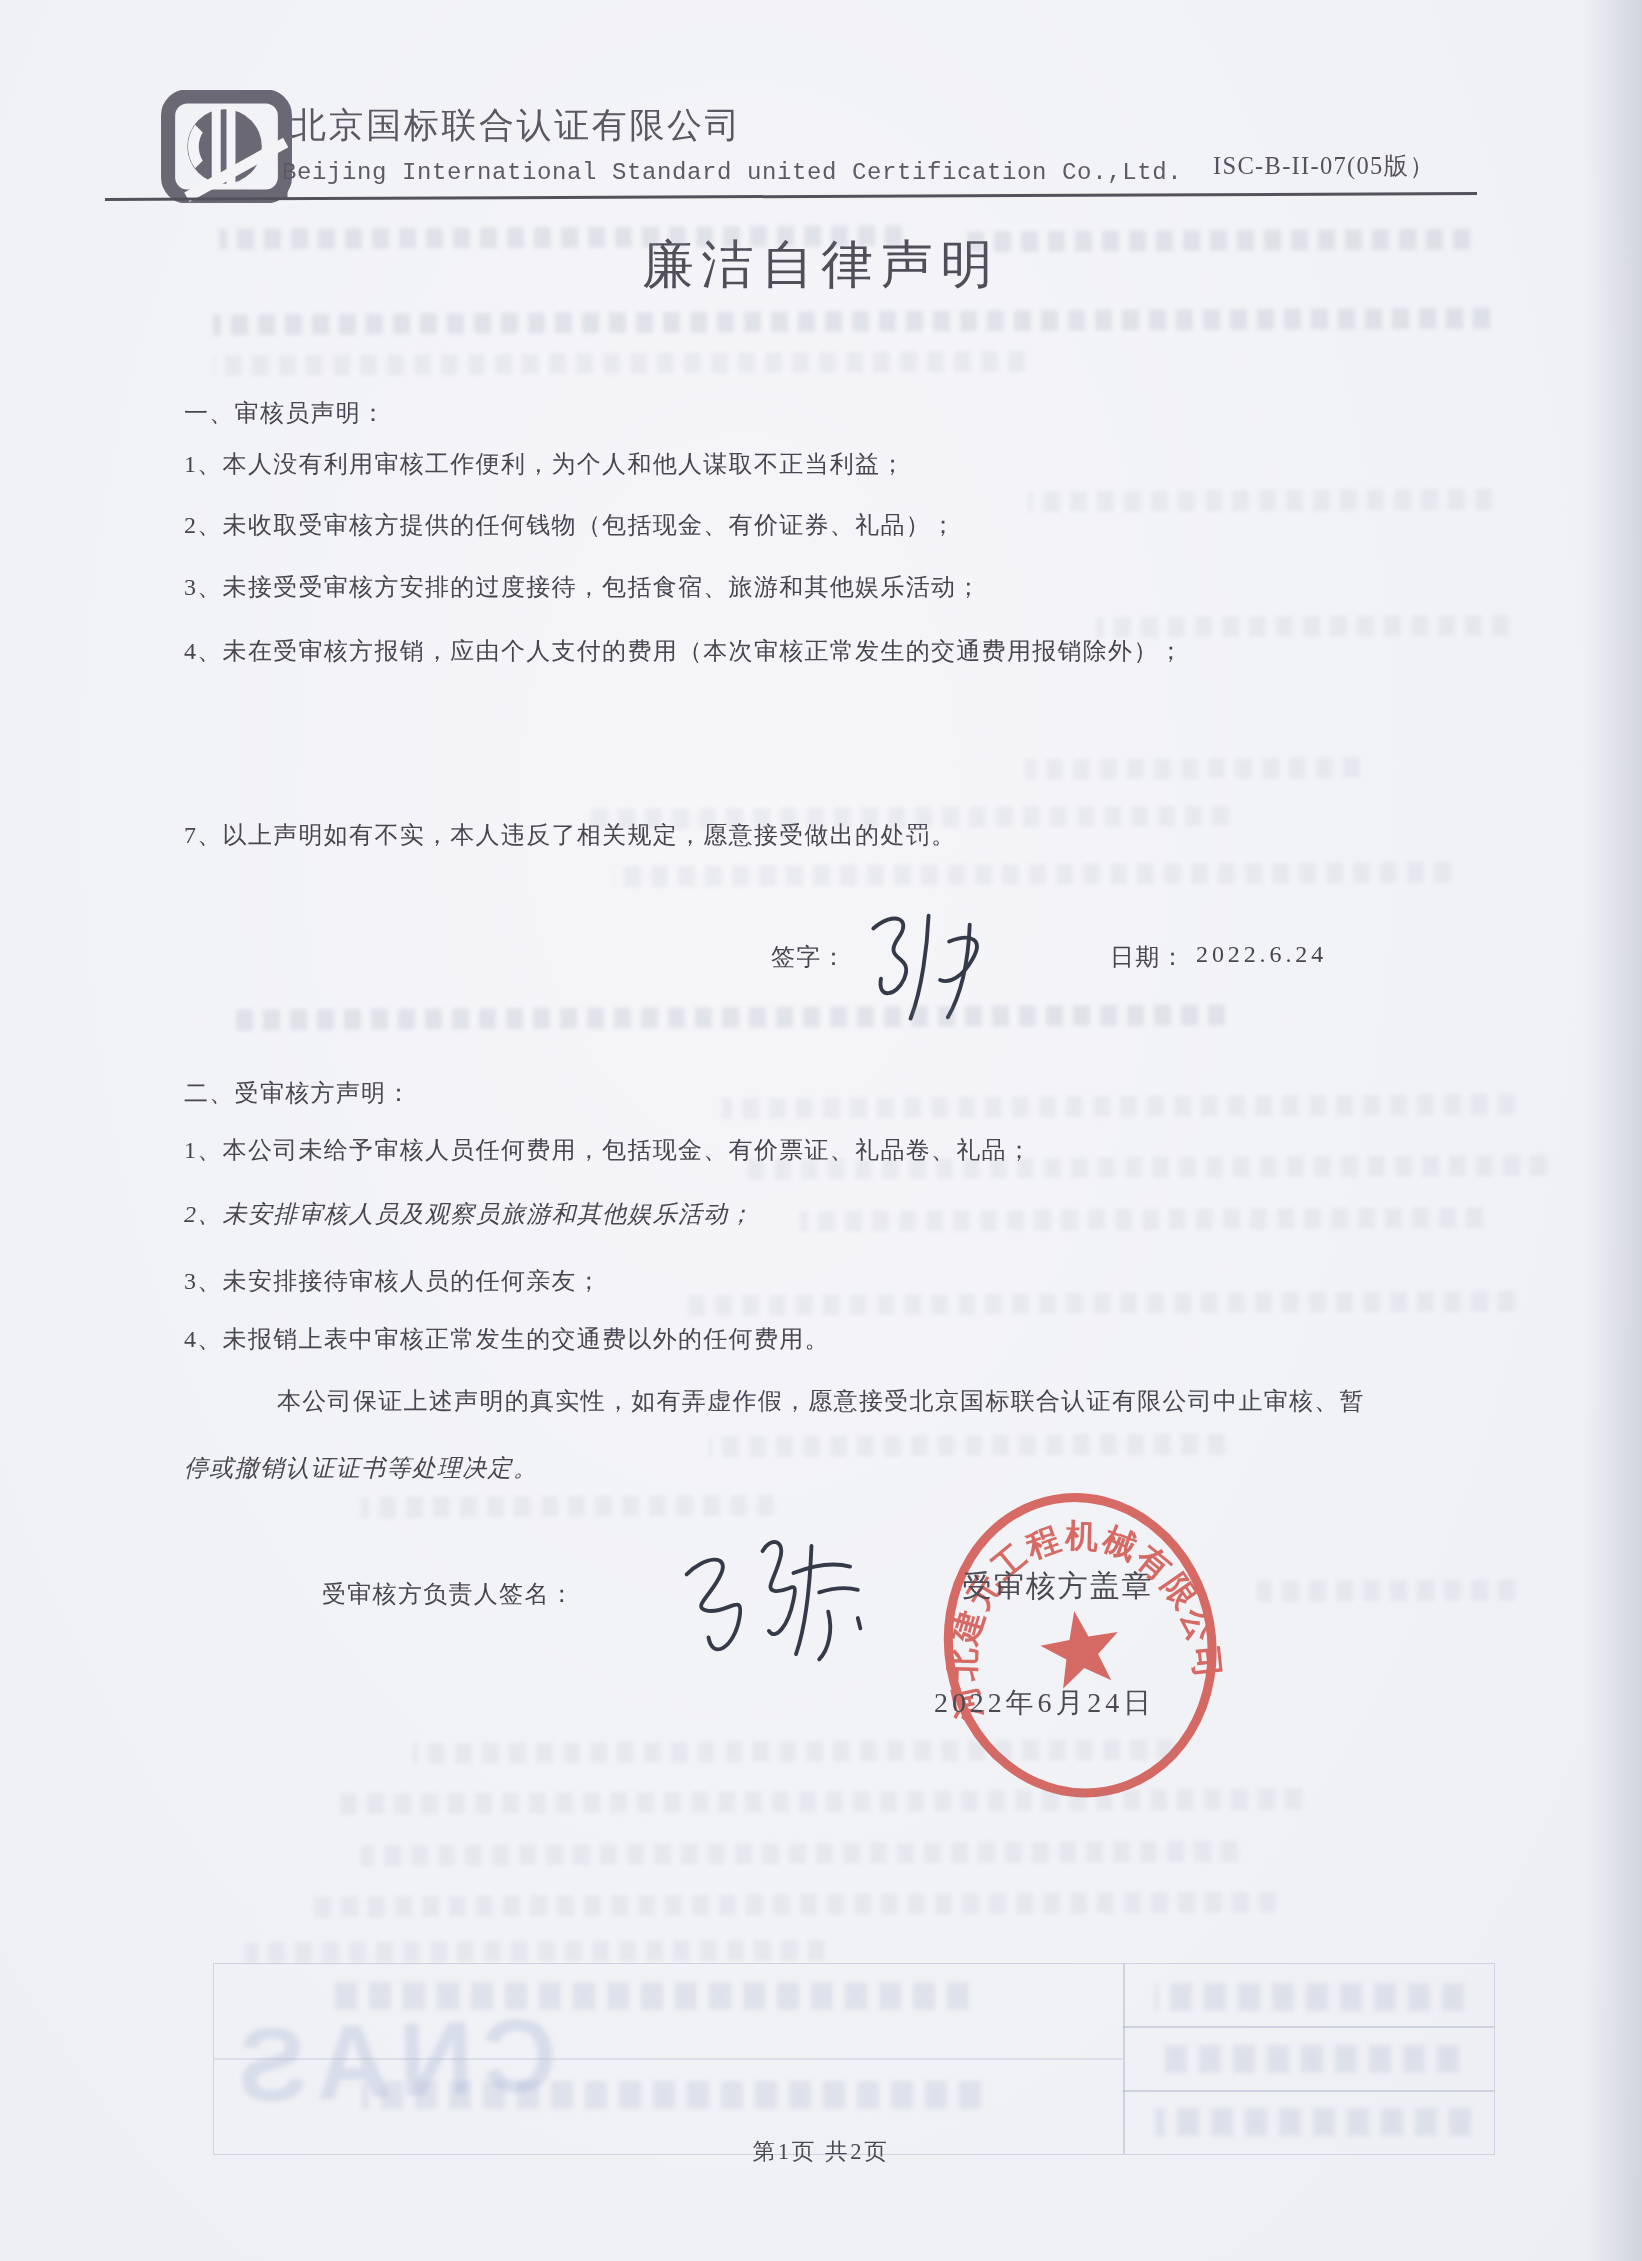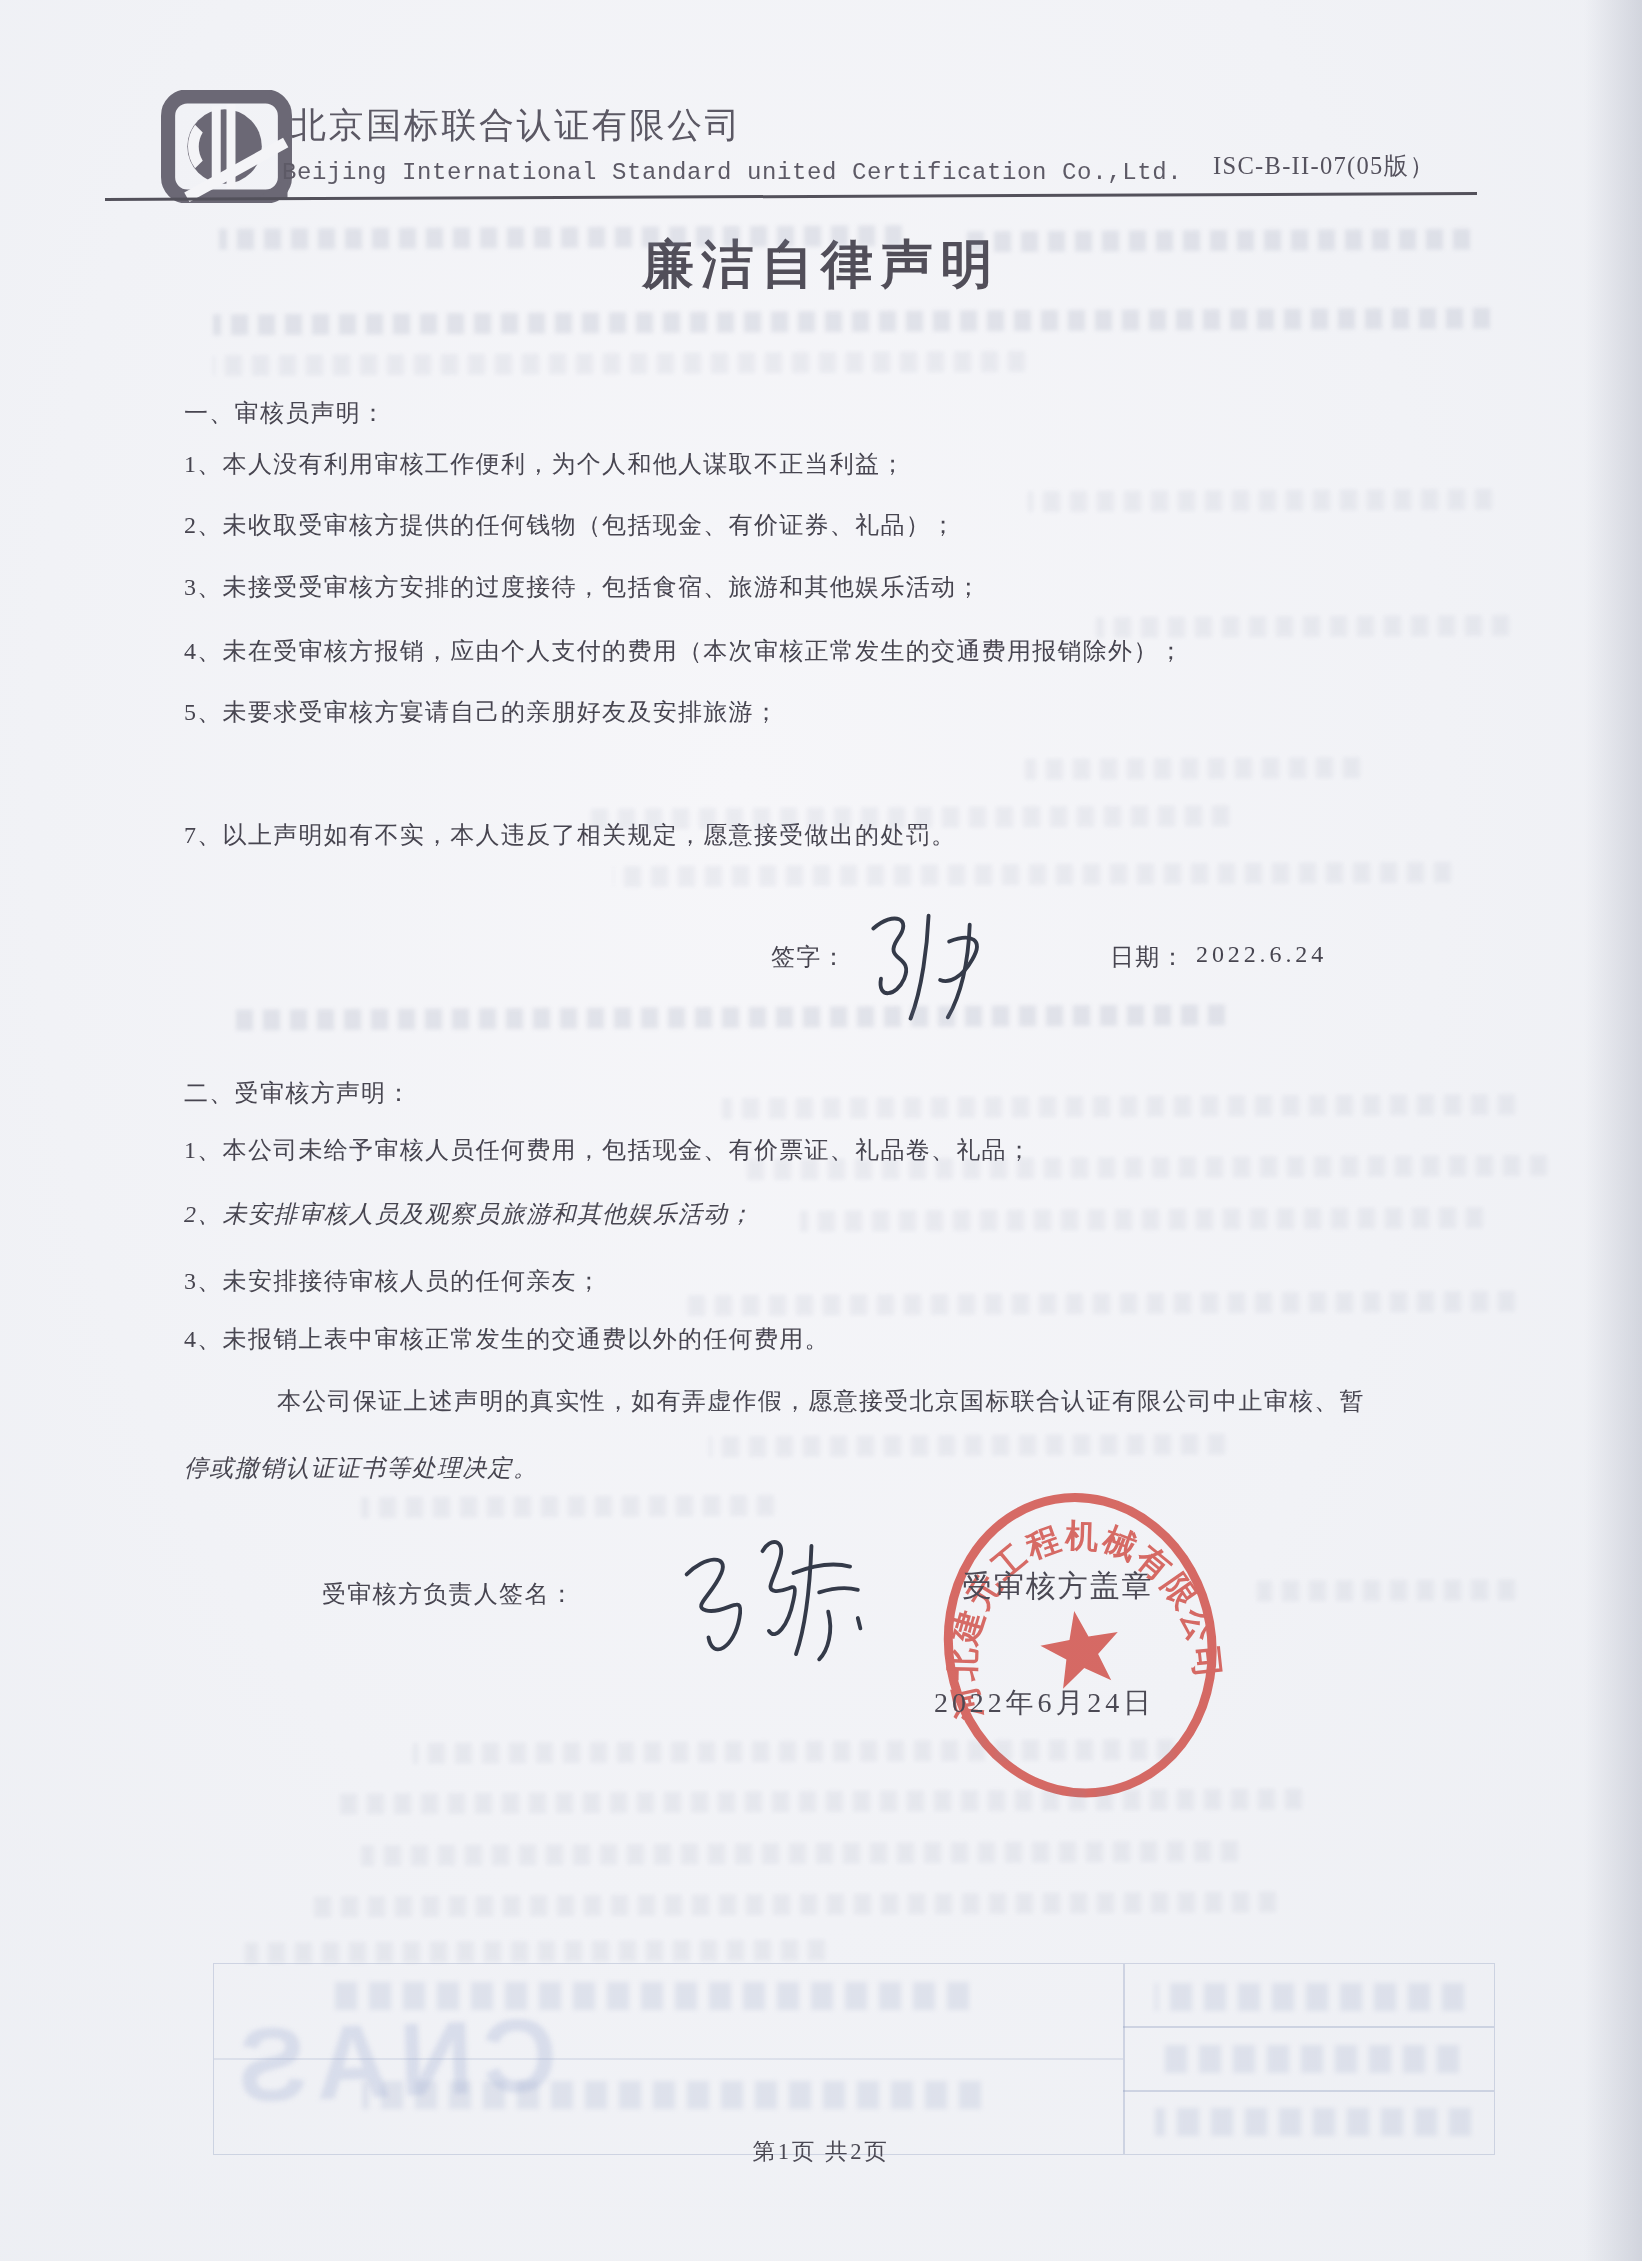--- a/index.html
+++ b/index.html
@@ -11,21 +11,21 @@
     font-family:"Liberation Serif","DejaVu Serif",serif;
     color:#45434e;
   }
   .abs{position:absolute; white-space:nowrap;}
   .cn{font-size:24px; letter-spacing:1.3px; color:#474550;}
   
   .company-cn{font-size:35px; letter-spacing:2.6px; color:#5b5864;}
   .company-en{font-family:"Liberation Mono","DejaVu Sans Mono",monospace; font-size:24px; color:#5d5a66; letter-spacing:0.6px;}
   .form-no{font-size:24.5px; color:#55525e; letter-spacing:1.3px;}
   .rule{position:absolute; left:105px; top:195px; width:1372px; height:3.2px; background:#53515b; transform:rotate(-0.25deg);}
-  .title{font-size:52px; font-weight:700; letter-spacing:7.7px; color:#514e59; width:100%; text-align:center;}
+  .title{font-size:52px; font-weight:400; letter-spacing:7.7px; color:#514e59; width:100%; text-align:center;}
   
   .smudge{position:absolute; height:20.6px; filter:blur(1.9px); opacity:.55; transform:scaleX(-1) rotate(.3deg);
     background:repeating-linear-gradient(90deg, rgba(128,138,164,.30) 0 17.4px, rgba(128,138,164,0) 17.4px 27px);}
   .smudge.lite{opacity:.32;}
   .bt-table{position:absolute; left:213px; top:1963px; width:1280px; height:190px;
     border:1.9px solid rgba(150,162,195,.38);}
   .bt-v{position:absolute; top:0; bottom:0; left:909px; width:1.9px; background:rgba(150,162,195,.38);}
   .bt-h{position:absolute; left:909px; right:0; height:1.9px; background:rgba(150,162,195,.38);}
   .bt-hl{position:absolute; left:0; width:909px; height:1.9px; background:rgba(150,162,195,.22);}
   .bt-bar{position:absolute; height:28px; filter:blur(2.6px); opacity:.5; transform:scaleX(-1);
@@ -63,21 +63,20 @@
   <div class="abs form-no" style="left:1213px; top:149px;">ISC-B-II-07(05版）</div>
   <div class="rule"></div>
 
   <div class="abs title" style="left:0; top:230px;">廉洁自律声明</div>
 
   <div class="abs cn" style="left:184px; top:397px;">一、审核员声明：</div>
   <div class="abs cn" style="left:184px; top:448px;">1、本人没有利用审核工作便利，为个人和他人谋取不正当利益；</div>
   <div class="abs cn" style="left:184px; top:509px;">2、未收取受审核方提供的任何钱物（包括现金、有价证券、礼品）；</div>
   <div class="abs cn" style="left:184px; top:571px;">3、未接受受审核方安排的过度接待，包括食宿、旅游和其他娱乐活动；</div>
   <div class="abs cn" style="left:184px; top:635px;">4、未在受审核方报销，应由个人支付的费用（本次审核正常发生的交通费用报销除外）；</div>
-  <div class="abs cn" style="left:184px; top:696px;">5、未要求受审核方宴请自己的亲朋好友及安排旅游；</div>
   <div class="abs cn" style="left:184px; top:819px;">7、以上声明如有不实，本人违反了相关规定，愿意接受做出的处罚。</div>
 
   <div class="abs cn" style="left:771px; top:941px;">签字：</div>
   <div class="abs sig" style="left:851px; top:899px;">
     <svg width="168" height="135" viewBox="0 0 260 210">
       <path d="M34,46 C66,18 96,30 72,62 C48,98 98,86 82,124 C70,152 40,156 46,124"></path>
       <path d="M120,26 C118,72 110,140 92,186"></path>
       <path d="M152,66 C188,52 206,64 188,94 C172,122 152,132 138,126"></path>
       <path d="M184,40 C182,92 172,146 150,184"></path>
     </svg>

